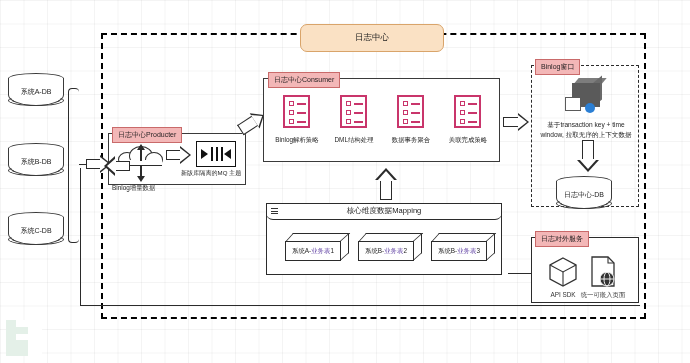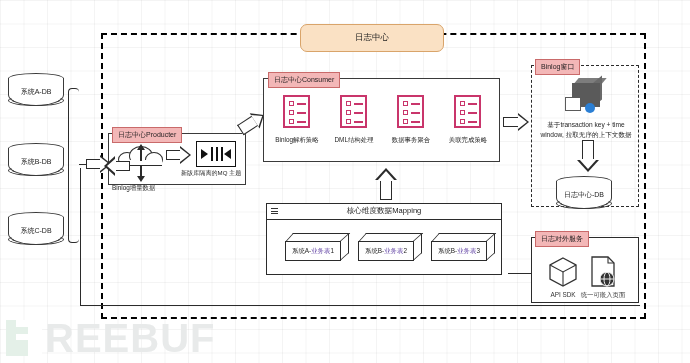--- a/index.html
+++ b/index.html
@@ -140,21 +140,21 @@
     white-space:nowrap;
   }
 
   
   #mapping-box{left:266px;top:203px;width:236px;height:72px;
     border:1.5px solid #2b2b2b;background:#fff;box-sizing:border-box;}
   #mapping-header{
     position:absolute;left:266px;top:203px;width:236px;height:17px;
     border-bottom:1.5px solid #2b2b2b;box-sizing:border-box;
     display:flex;align-items:center;justify-content:center;
-    font-size:7.6px;color:#1a1a1a;
+    font-size:7.6px;color:#1a1a1a;border-radius:7px;
   }
   #mapping-menu{
     position:absolute;left:271px;top:208px;width:7px;height:6px;
     display:flex;flex-direction:column;justify-content:space-between;
   }
   #mapping-menu i{display:block;height:1px;background:#333;}
 
   
   .box3d{position:absolute;width:64px;height:28px;}
   .box3d .front{
@@ -511,14 +511,13 @@
   <div class="hdi"></div>
 </div>
 <div class="abs line hline" style="left:508px;top:273px;width:24px;"></div>
 
 <div class="abs" id="watermark">
   <div id="wm-logo">
     <i style="left:10px;top:0;width:26px;height:7px;"></i>
     <i style="left:10px;top:14px;width:26px;height:6px;"></i>
     <i style="left:22px;top:0px;width:14px;height:36px;"></i>
   </div>
-  <div id="wm-text">REEBUF</div>
 </div>
 
 </body></html>

